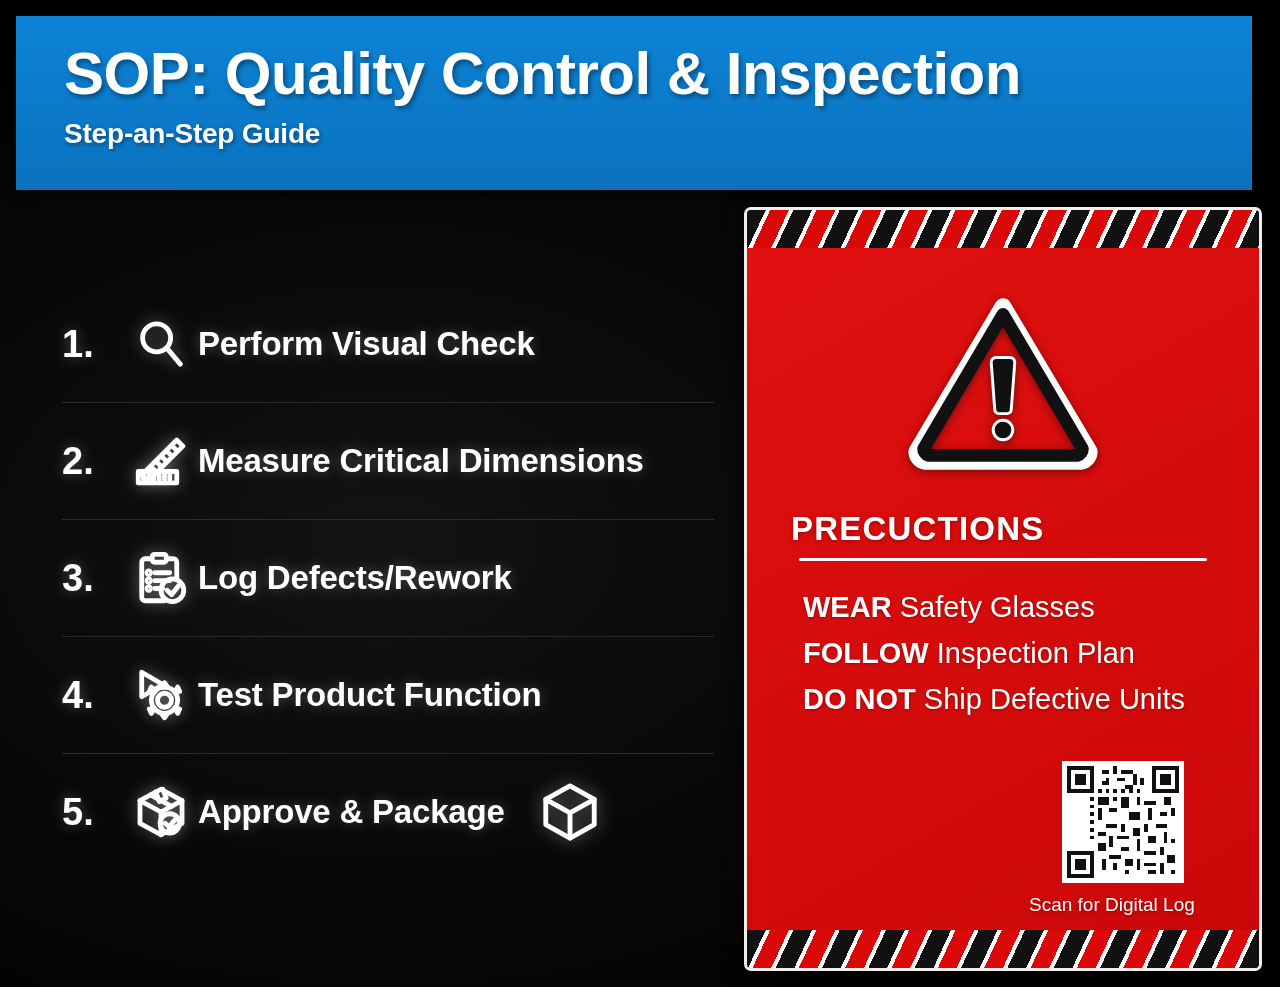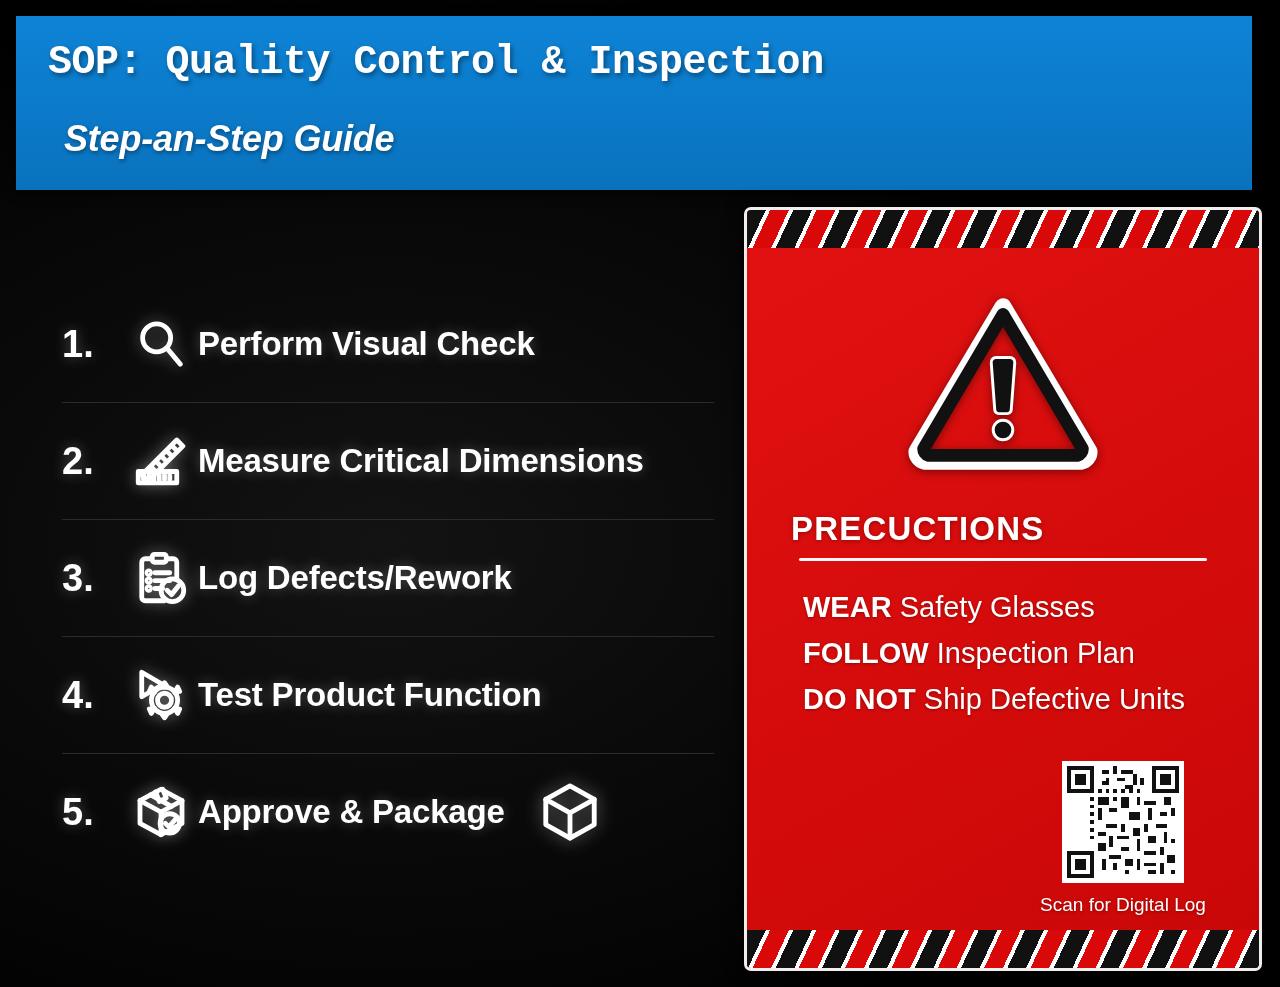--- a/index.html
+++ b/index.html
@@ -25,42 +25,40 @@
     position: absolute;
     left: 16px;
     top: 16px;
     width: 1236px;
     height: 174px;
     background: linear-gradient(180deg, #0E83D6 0%, #0B7AC9 55%, #0A72BD 100%);
     box-shadow: 0 3px 10px rgba(0,0,0,0.75);
   }
   .header-title {
     position: absolute;
-    left: 32px;
+    left: 48px;
     top: 26px;
-    font-size: 40px;
+    font-size: 60px;
     font-weight: bold;
     color: #ffffff;
     letter-spacing: -0.5px;
     line-height: 1.05;
     white-space: nowrap;
     text-shadow: 2px 3px 5px rgba(0,0,0,0.40);
-    font-family: Liberation Mono, monospace;
   }
   .header-subtitle {
     position: absolute;
     left: 48px;
     top: 102px;
-    font-size: 36px;
+    font-size: 28px;
     font-weight: bold;
     color: #ffffff;
     letter-spacing: -0.2px;
     white-space: nowrap;
     text-shadow: 1px 2px 4px rgba(0,0,0,0.40);
-    font-style: italic;
   }
 
   
   .steps-list {
     position: absolute;
     left: 62px;
     top: 286px;
     width: 652px;
   }
   .step-row {
@@ -208,21 +206,20 @@
   .precaution-item .pre-strong {
     font-weight: bold;
     margin-left: 16px;
   }
 
   .qr-block {
     position: absolute;
     right: 42px;
     bottom: 52px;
     width: 188px;
-    text-align: center;
   }
   .qr-code {
     width: 112px;
     height: 112px;
     margin: 0 auto;
     background: #ffffff;
     padding: 5px;
     box-sizing: content-box;
   }
   .qr-code svg { display: block; width: 100%; height: 100%; }

